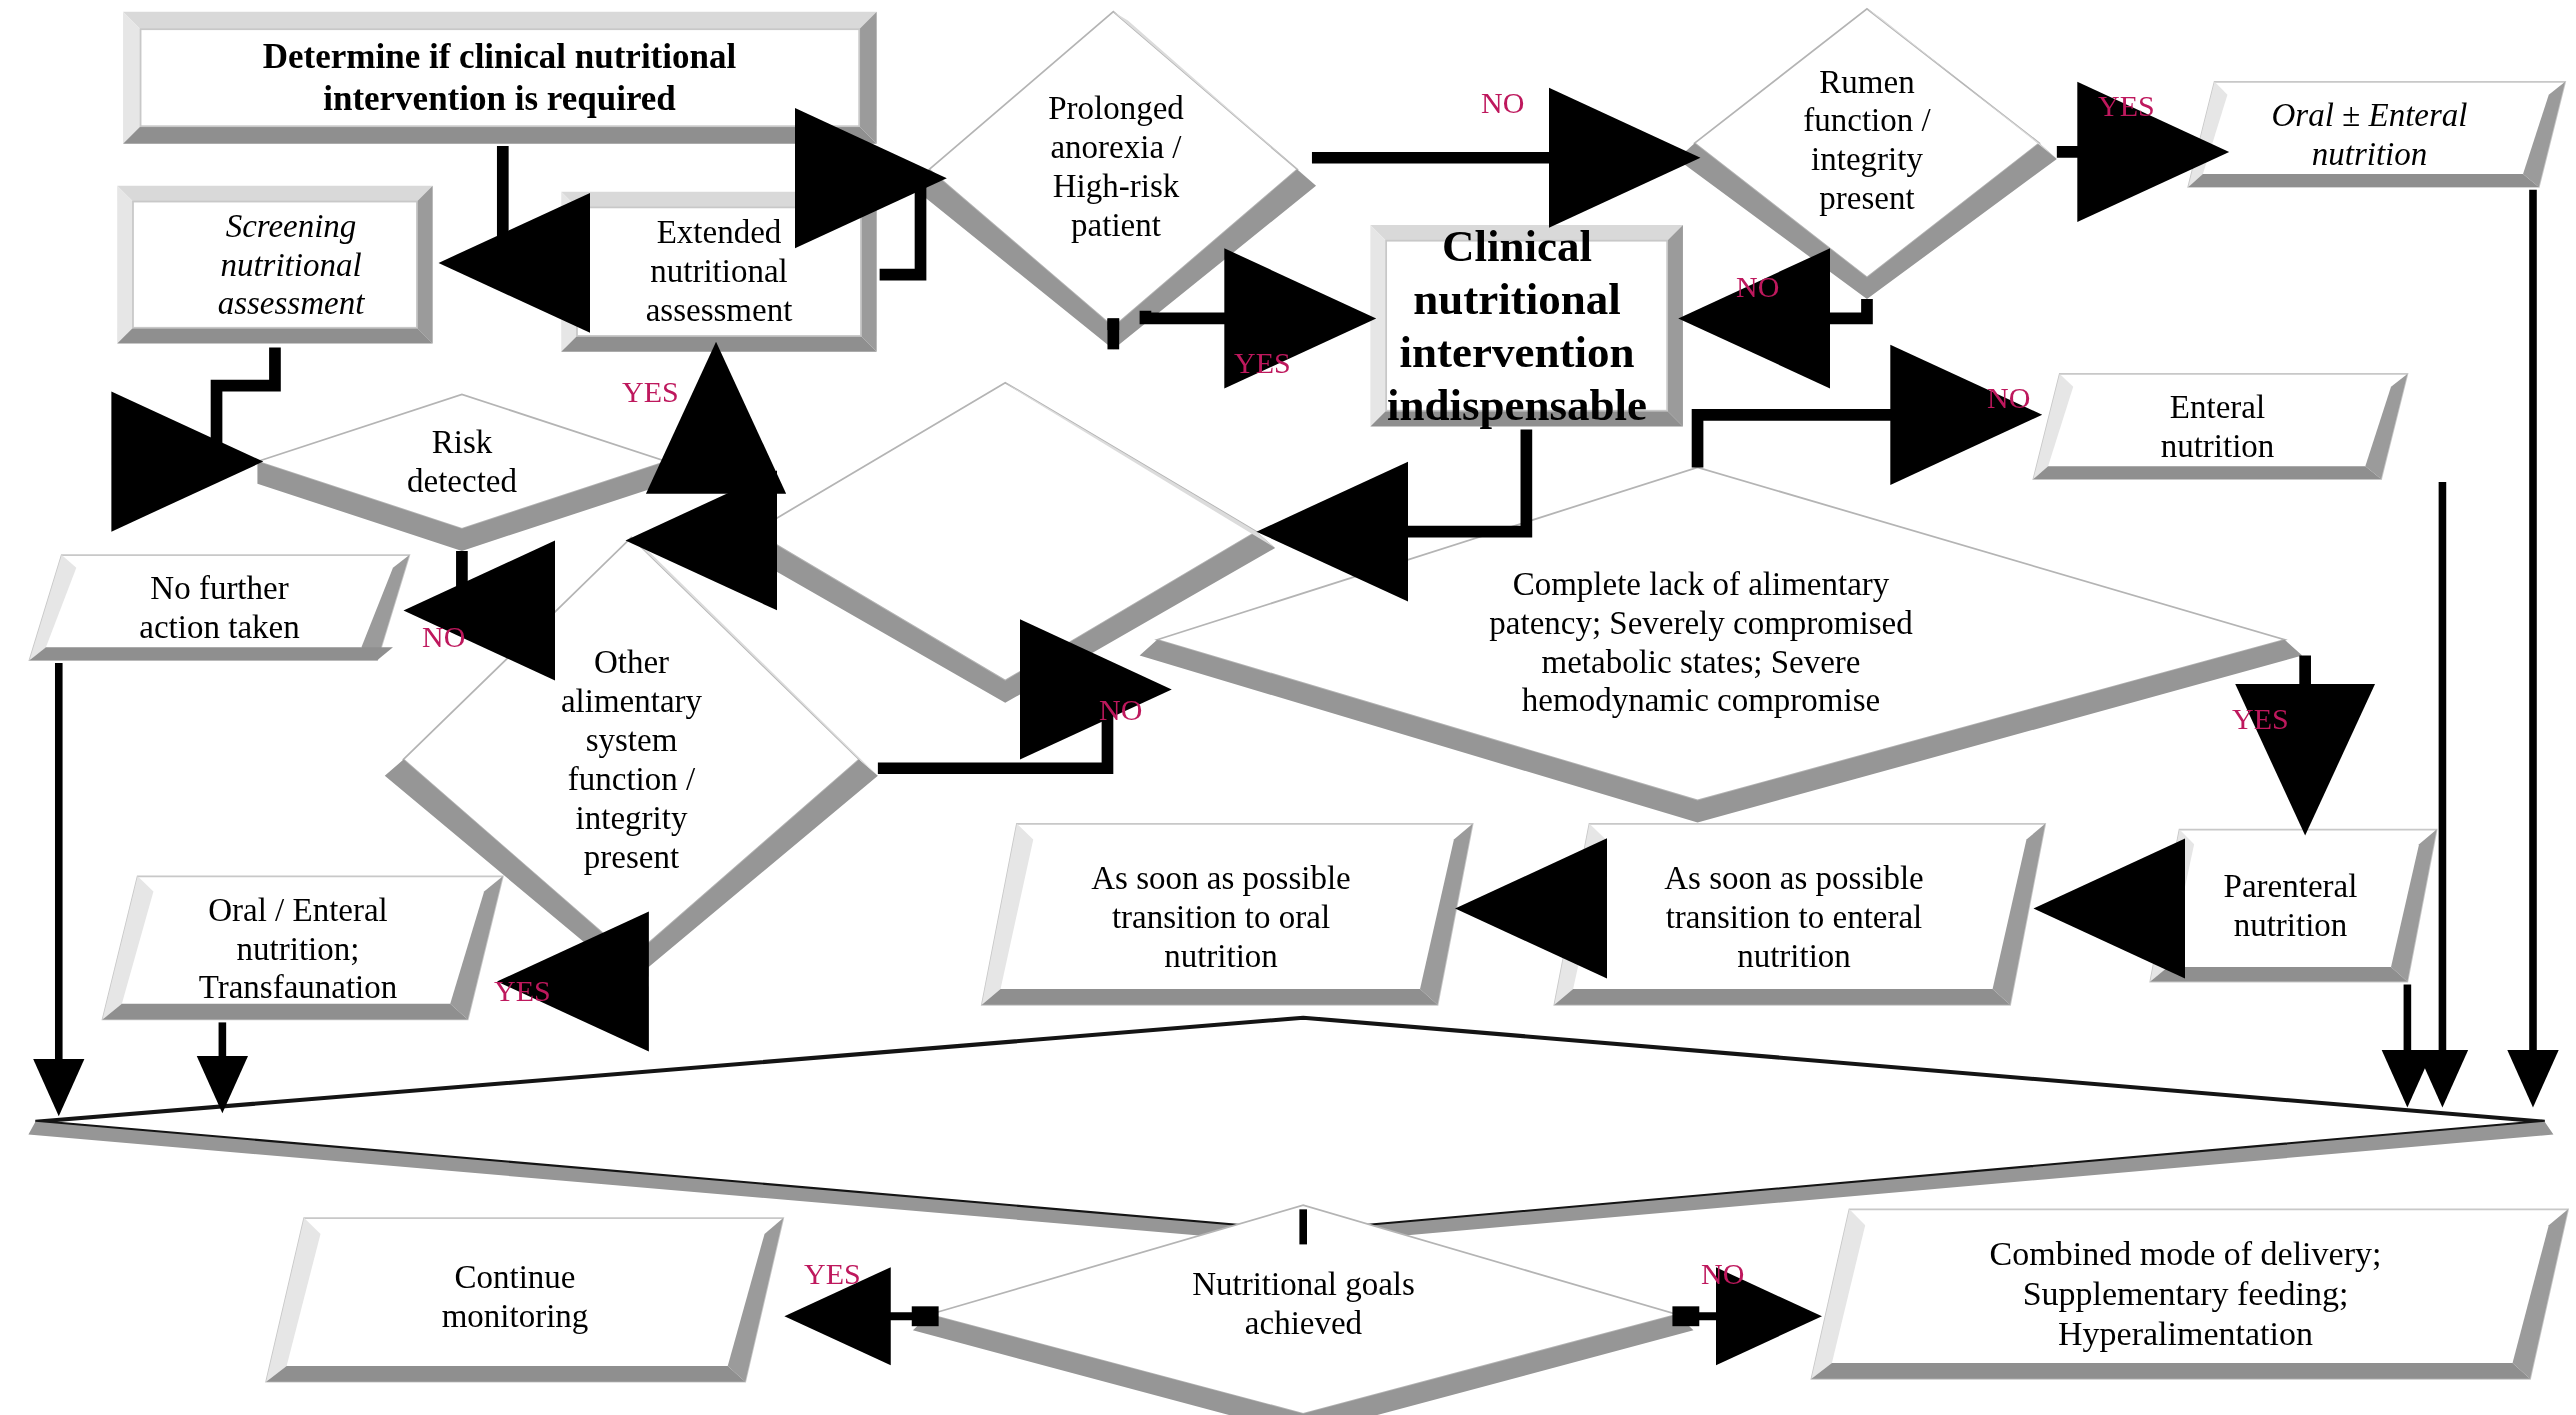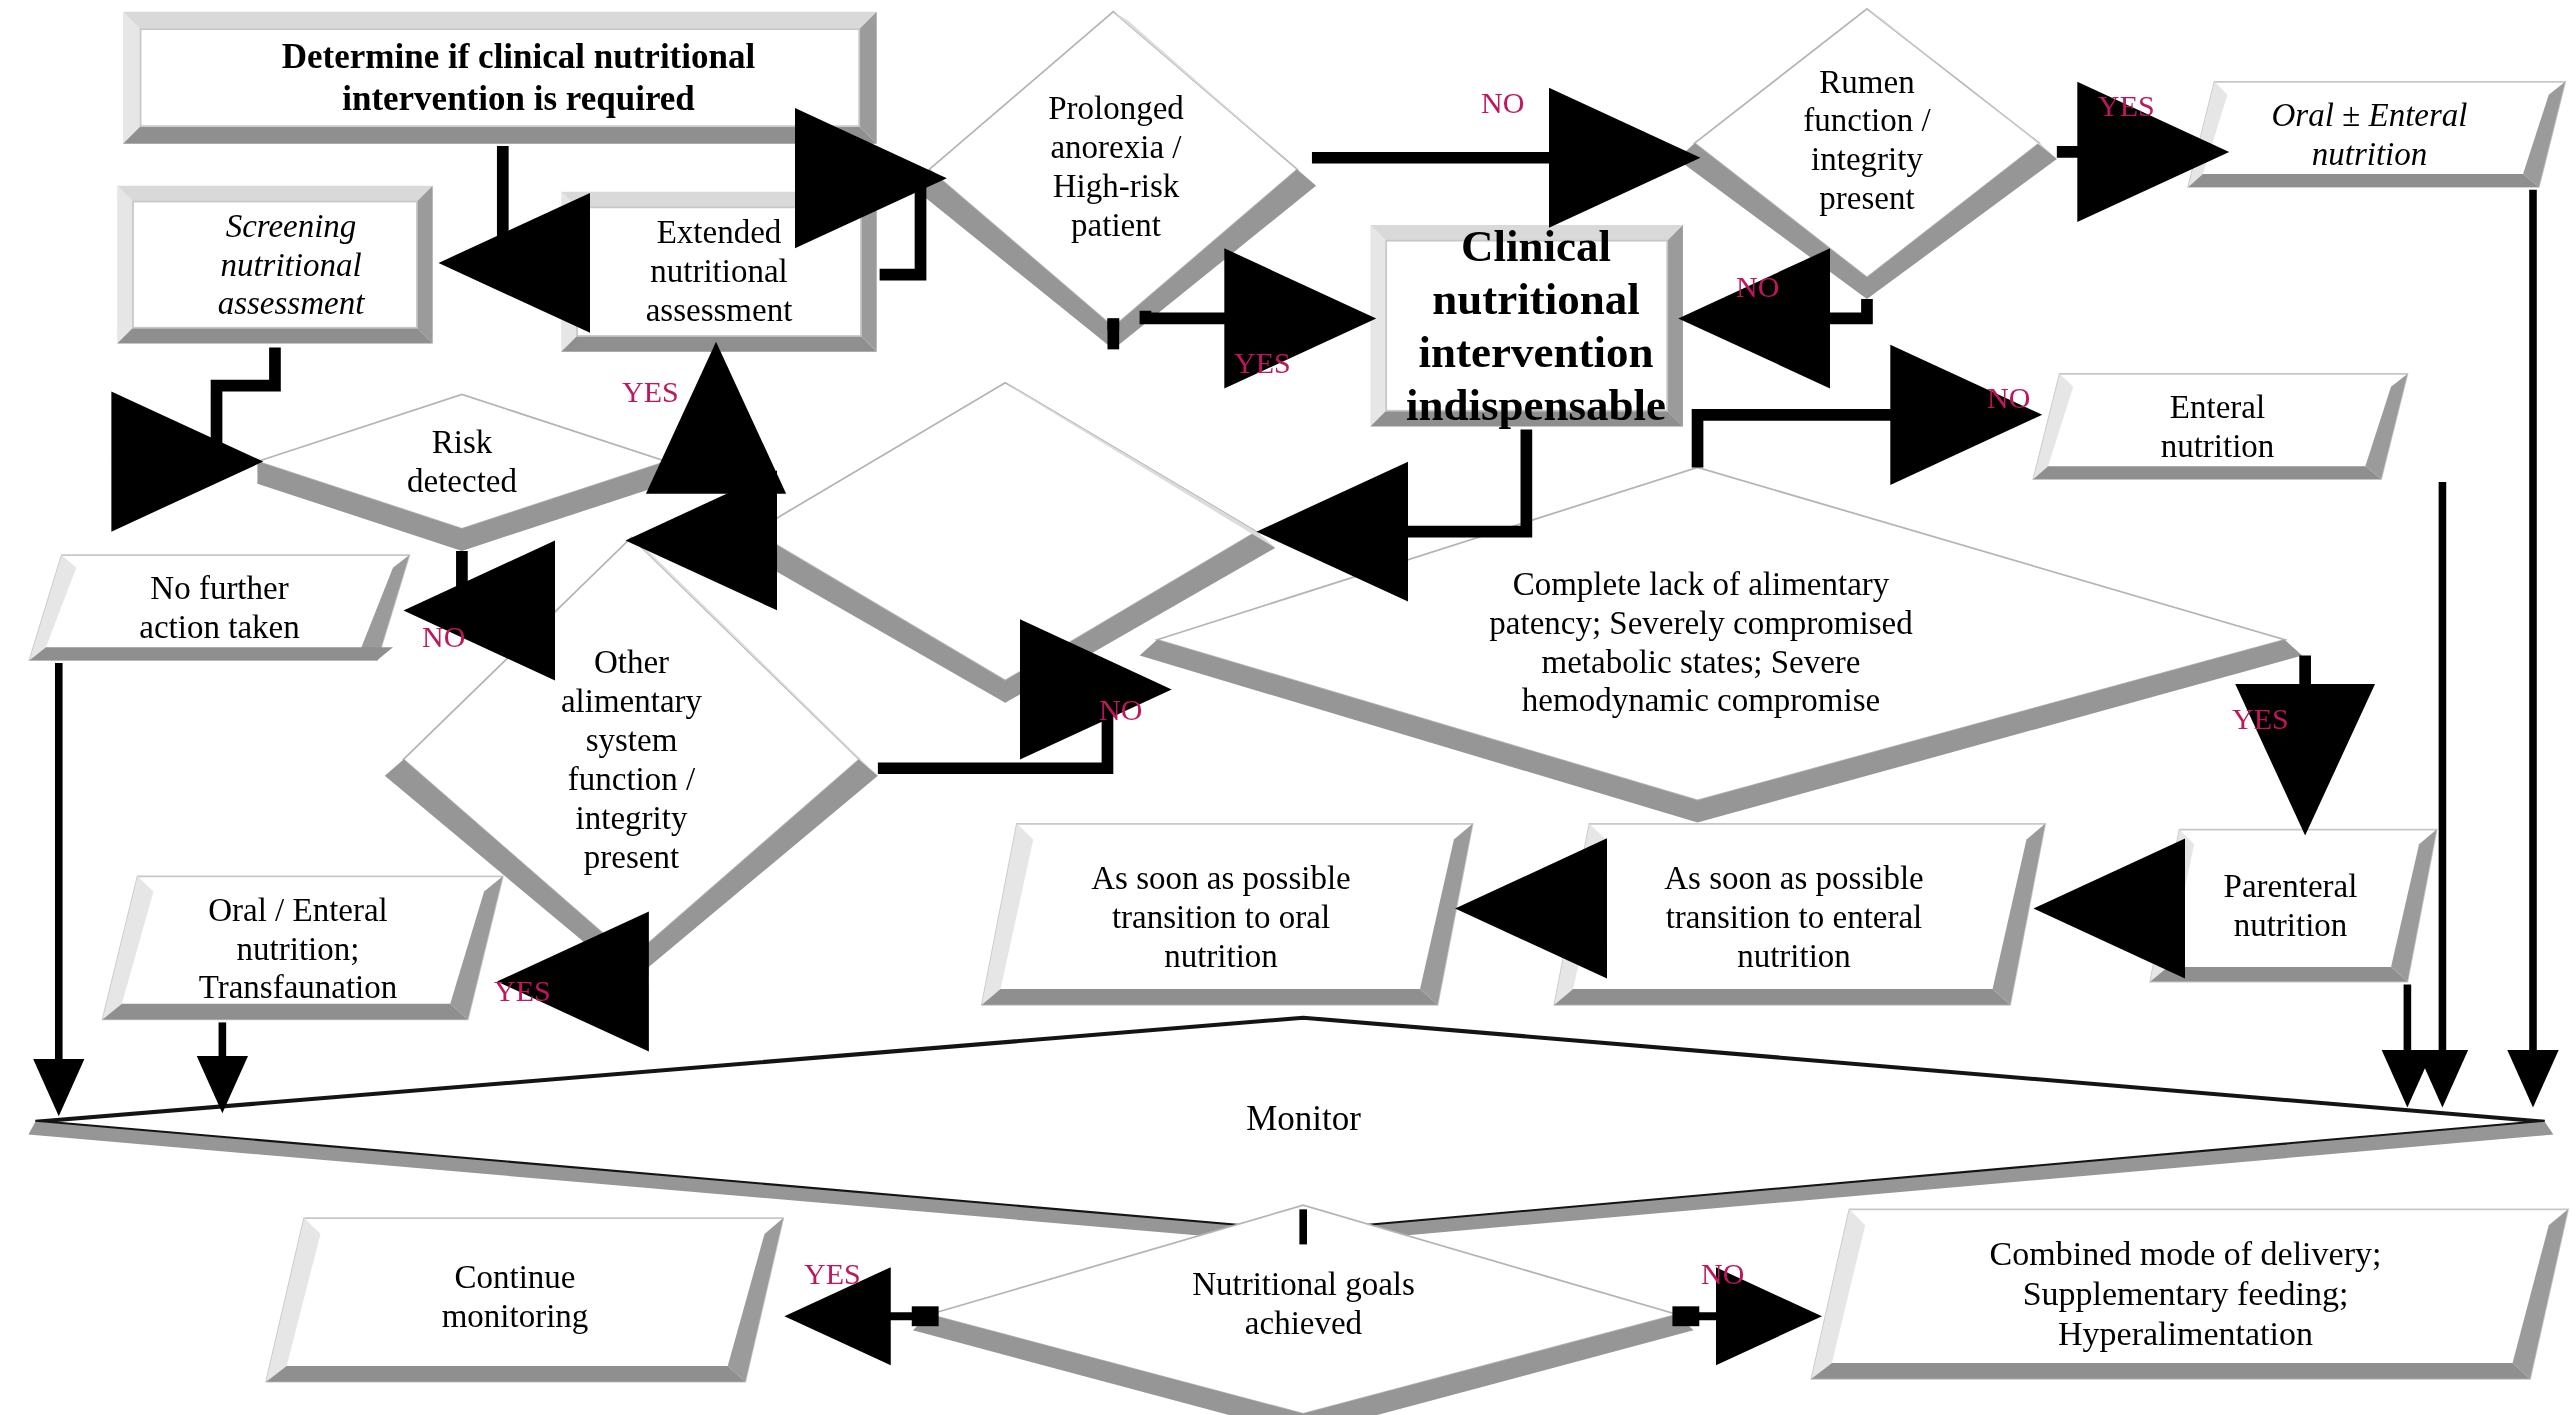--- a/index.html
+++ b/index.html
@@ -22,21 +22,21 @@
     white-space:pre-line;
   }
   .edge-lbl{
     position:absolute;
     color:#be185d;
     font-family:"Liberation Serif","DejaVu Serif",serif;
     font-size:30px;
     line-height:1;
     white-space:nowrap;
   }
-  .bold{font-weight:bold;margin-left:19px;}
+  .bold{font-weight:bold;}
 </style>
 </head>
 <body>
 
 <div id="stage">
 
   <svg id="svg" viewBox="0 0 4408 2422">
     <defs>
       <marker id="ah" markerWidth="8" markerHeight="8" refX="6.4" refY="4" orient="auto" markerUnits="strokeWidth">
         <path d="M0,0.6 L7.6,4 L0,7.4 Z" fill="#000"></path>
@@ -311,21 +311,20 @@
 Transfaunation</div>
 
   <div class="lbl" style="left:993px;top:833px;width:456px;height:169px;font-size:33px;">As soon as possible
 transition to oral
 nutrition</div>
 
   <div class="lbl" style="left:1566px;top:833px;width:456px;height:169px;font-size:33px;">As soon as possible
 transition to enteral
 nutrition</div>
 
-  <div class="lbl" style="left:1128px;top:1084px;width:351px;height:70px;font-size:35px;">Monitor</div>
 
   <div class="lbl" style="left:1093px;top:1248px;width:421px;height:111px;font-size:33px;">Nutritional goals
 achieved</div>
 
   <div class="lbl" style="left:281px;top:1227px;width:468px;height:140px;font-size:33px;">Continue
 monitoring</div>
 
   <div class="lbl" style="left:1829px;top:1218px;width:713px;height:152px;font-size:34px;">Combined mode of delivery;
 Supplementary feeding;
 Hyperalimentation</div>

